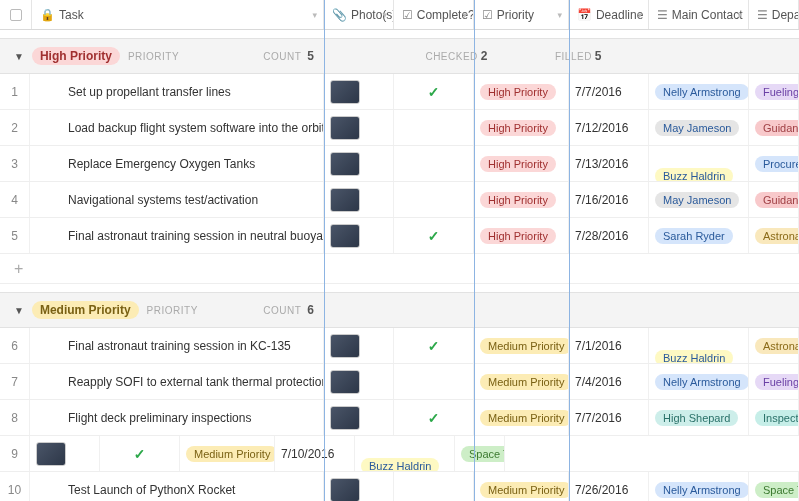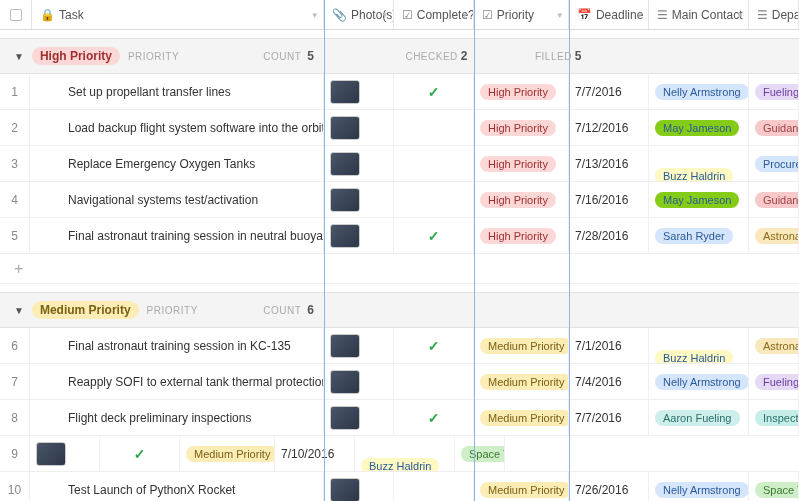--- a/index.html
+++ b/index.html
@@ -17,36 +17,36 @@
 .deadline-col { width: 80px; }
 .contact-col { width: 100px; }
 .dept-col { width: 50px; }
 .group-row { display: flex; align-items: center; height: 36px; background: #f4f4f4; border-bottom: 1px solid #e2e2e2; border-top: 1px solid #e2e2e2; margin-top: 8px; }
 .group-left { display: flex; align-items: center; width: 324px; padding-left: 14px; }
 .group-left .tri { color: #555; font-size: 10px; margin-right: 8px; }
 .badge { font-weight: 600; padding: 2px 8px; border-radius: 10px; font-size: 12px; }
 .pri-label { color: #aaa; font-size: 10px; letter-spacing: 0.5px; margin-left: 8px; }
 .count-label { color: #aaa; font-size: 10px; letter-spacing: 0.5px; margin-left: auto; margin-right: 6px; }
 .count-num { color: #555; font-weight: 600; margin-right: 10px; }
-.group-mid { display: flex; align-items: center; }
+.group-mid { display: flex; align-items: center; padding-left: 20px; }
 .checked-label { width: 150px; text-align: right; padding-right: 6px; color: #aaa; font-size: 10px; letter-spacing: 0.5px; }
 .checked-label b { color: #555; font-weight: 600; font-size: 12px; margin-left: 3px; }
 .filled-label { width: 175px; text-align: center; padding-right: 6px; color: #aaa; font-size: 10px; letter-spacing: 0.5px; }
 .filled-label b { color: #555; font-weight: 600; font-size: 12px; margin-left: 3px; }
 .row { display: flex; height: 36px; align-items: stretch; border-bottom: 1px solid #eee; }
 .cell { display: flex; align-items: center; padding: 0 6px; border-right: 1px solid #f0f0f0; overflow: hidden; white-space: nowrap; }
 .cell.idx-col { justify-content: center; color: #888; }
 .cell.task-col { text-overflow: ellipsis; }
 .thumb { width: 30px; height: 24px; border-radius: 3px; background: linear-gradient(135deg,#4a5568,#2d3748); border: 1px solid #ccc; }
 .tick { color: #2ca84a; font-weight: bold; font-size: 14px; }
 .pill { font-size: 11px; padding: 2px 8px; border-radius: 9px; }
 .hp { background: #fbd7d7; color: #a03030; }
 .mp { background: #fcecb5; color: #7a6114; }
 .contact-nelly { background: #d5e5fb; color: #2a5a9b; }
-.contact-may { background: #84cc16; color: #2a5a9b; }
+.contact-may { background: #e5e5e5; color: #2a5a9b; }
 .contact-buzz { background: #fef9c3; color: #2a5a9b; margin-top: 25px; }
 .contact-sarah { background: #d5e5fb; color: #2a5a9b; }
 .contact-aaron { background: #cdeeea; color: #2a7169; }
 .dept-fuel { background: #e6d9f6; color: #6a3fa5; }
 .dept-guid { background: #f8c9cb; color: #a04045; }
 .dept-proc { background: #d5e5fb; color: #2a5a9b; }
 .dept-astro { background: #f9e8bc; color: #8a6a18; }
 .dept-insp { background: #c6eee8; color: #2a7169; }
 .dept-space { background: #cdeec7; color: #3c7a30; }
 .add-row { height: 30px; display: flex; align-items: center; padding-left: 14px; color: #aaa; font-size: 16px; border-bottom: 1px solid #eee; }
@@ -267,21 +267,21 @@
           <div class="thumb"></div>
         </div>
       <div class="cell complete-col" style="justify-content:center">
           <span class="tick">✓</span>
         </div>
       <div class="cell priority-col">
           <span class="pill mp">Medium Priority</span>
         </div>
       <div class="cell deadline-col">7/7/2016</div>
       <div class="cell contact-col">
-          <span class="pill contact-aaron">Aaron Fueling</span>
+          <span class="pill contact-aaron">High Shepard</span>
         </div>
       <div class="cell dept-col">
           <span class="pill dept-insp">Inspecti</span>
         </div>
       </div>
       <div class="row">
       <div class="cell idx-col">9</div>
       <div class="cell photo-col">
           <div class="thumb"></div>
         </div>

